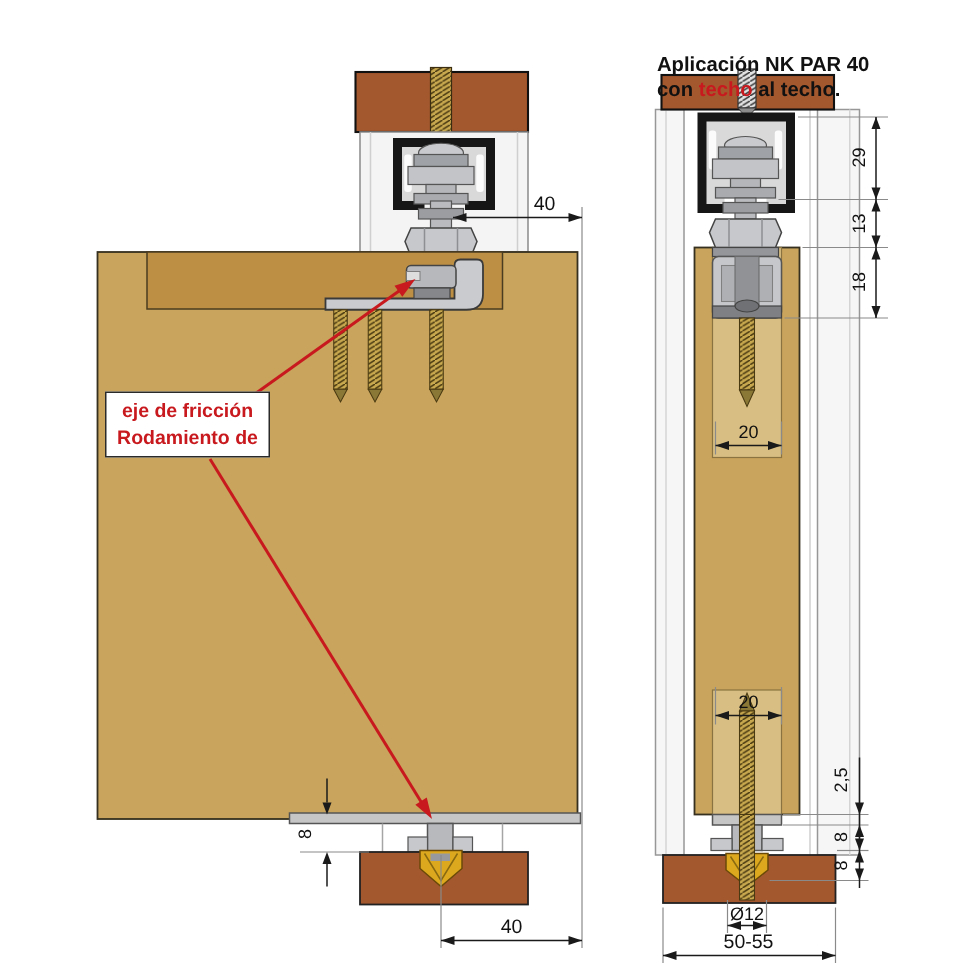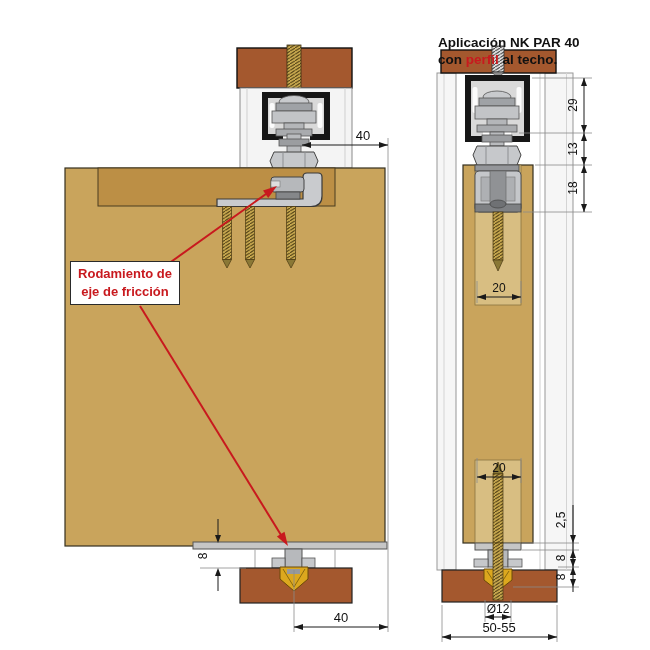--- a/index.html
+++ b/index.html
@@ -277,21 +277,21 @@
       <line class="diml" x1="442" y1="637" x2="557" y2="637"></line>
       <polygon class="arr" points="442,637 451,634 451,640"></polygon>
       <polygon class="arr" points="557,637 548,634 548,640"></polygon>
       <text class="dim-t" x="499" y="632" text-anchor="middle">50-55</text>
     </g>
   </g>
 </svg>
 
 <div class="title">
   <div>Aplicación NK PAR 40</div>
-  <div><span>con </span><span class="accent">perfil</span><span> al techo.</span></div>
+  <div><span>con </span><span class="accent">techo</span><span> al techo.</span></div>
 </div>
 
 <div class="callout">
+  <div>eje de fricción</div>
   <div>Rodamiento de</div>
-  <div>eje de fricción</div>
 </div>
 
 </div>
 
 </body></html>

